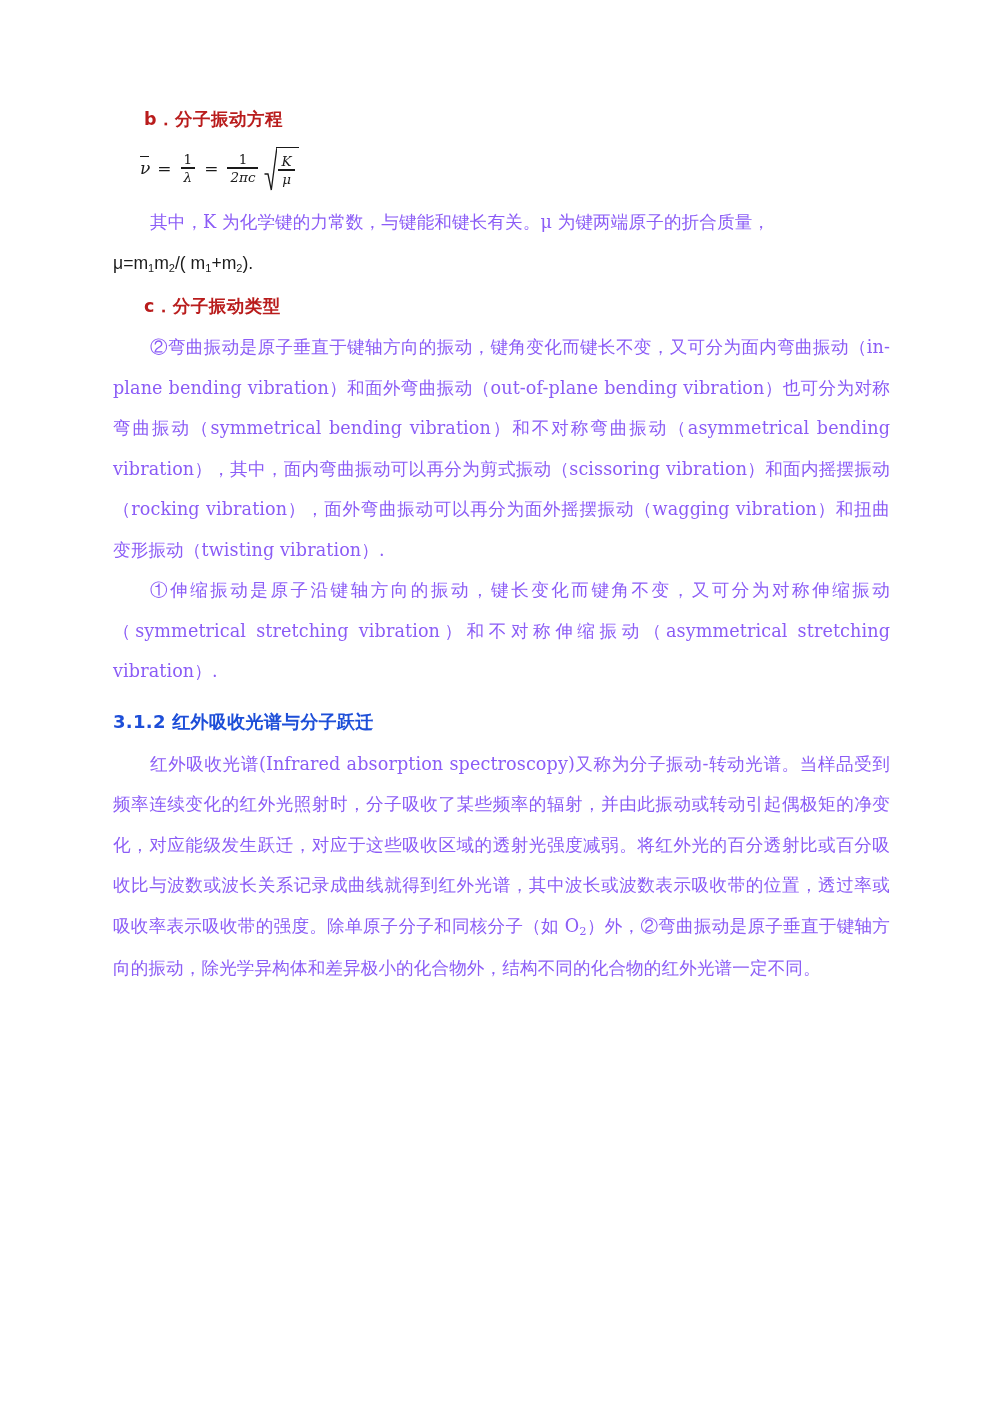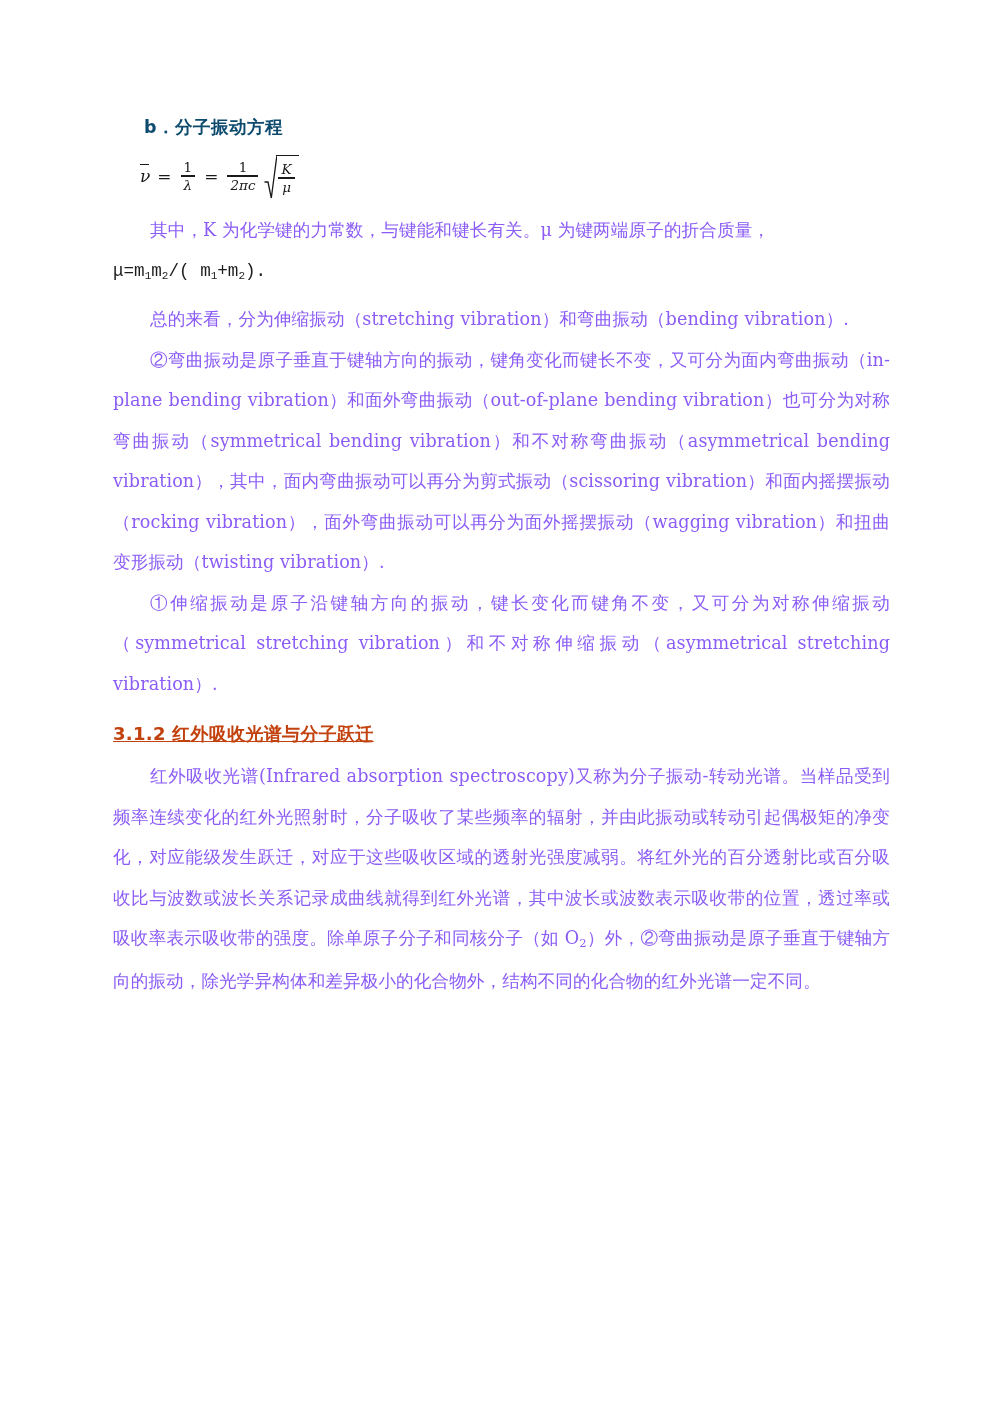--- a/index.html
+++ b/index.html
@@ -30,35 +30,34 @@
     top: 104px;
     width: 777px;
   }
 
   
   .sub-heading {
     font-family: "DejaVu Sans", "Liberation Sans", sans-serif;
     font-weight: bold;
     font-size: 17.5px;
     line-height: 30px;
-    color: #0c4a6e;
-    margin: 8px 0 6px 0;
+    color: #b91c1c;
+    margin: 0 0 6px 0;
     padding-left: 31px;
     letter-spacing: 0.5px;
   }
   .section-heading {
     font-family: "DejaVu Sans", "Liberation Sans", sans-serif;
     font-weight: bold;
     font-size: 18px;
     line-height: 32px;
-    color: #c2410c;
+    color: #1d4ed8;
     margin: 14px 0 6px 0;
     padding-left: 0;
     letter-spacing: 0.3px;
-    text-decoration: underline;
   }
 
   
   .para {
     font-size: 17.6px;
     line-height: 40.5px;
     text-align: justify;
     text-justify: inter-ideograph;
     margin: 0;
     color: #8b5cf6;
@@ -161,21 +160,21 @@
     padding: 1px 3px 0 3px;
   }
 
   
   .mu-line {
     font-size: 17.6px;
     line-height: 40.5px;
     margin: 0;
     text-indent: 0;
     color: #1c1c1c;
-    font-family: Liberation Mono, monospace;
+    font-family: Liberation Sans, sans-serif;
   }
   .mu-line sub {
     font-size: 11px;
     vertical-align: baseline;
     position: relative;
     bottom: -3px;
   }
   .para sub {
     font-size: 11.5px;
     vertical-align: baseline;
@@ -224,22 +223,22 @@
 
     <p class="para">其中，K 为化学键的力常数，与键能和键长有关。μ 为键两端原子的折合质量，</p>
 
     <p class="mu-line">
       <span>μ=m</span><sub>1</sub><span>m</span><sub>2</sub><span>/( m</span><sub>1</sub><span>+m</span><sub>2</sub><span>).</span>
     </p>
 
 
     <div class="spacer-sm"></div>
 
-
-    <p class="para">总的来看，分为伸缩振动（stretching vibration）和弯曲振动（bending vibration）.</p>
+    <h3 class="sub-heading">c．分子振动类型</h3>
+
 
     <p class="para">②弯曲振动是原子垂直于键轴方向的振动，键角变化而键长不变，又可分为面内弯曲振动（in-plane bending vibration）和面外弯曲振动（out-of-plane bending vibration）也可分为对称弯曲振动（symmetrical bending vibration）和不对称弯曲振动（asymmetrical bending vibration），其中，面内弯曲振动可以再分为剪式振动（scissoring vibration）和面内摇摆振动（rocking vibration），面外弯曲振动可以再分为面外摇摆振动（wagging vibration）和扭曲变形振动（twisting vibration）.</p>
 
     <p class="para">①伸缩振动是原子沿键轴方向的振动，键长变化而键角不变，又可分为对称伸缩振动（symmetrical stretching vibration）和不对称伸缩振动（asymmetrical stretching vibration）.</p>
 
     <h2 class="section-heading">3.1.2  红外吸收光谱与分子跃迁</h2>
 
     <p class="para">
       <span>红外吸收光谱(Infrared absorption spectroscopy)又称为分子振动-转动光谱。当样品受到频率连续变化的红外光照射时，分子吸收了某些频率的辐射，并由此振动或转动引起偶极矩的净变化，对应能级发生跃迁，对应于这些吸收区域的透射光强度减弱。将红外光的百分透射比或百分吸收比与波数或波长关系记录成曲线就得到红外光谱，其中波长或波数表示吸收带的位置，透过率或吸收率表示吸收带的强度。除单原子分子和同核分子（如 O</span><sub>2</sub><span>）外，②弯曲振动是原子垂直于键轴方向的振动，除光学异构体和差异极小的化合物外，结构不同的化合物的红外光谱一定不同。</span>
     </p>

